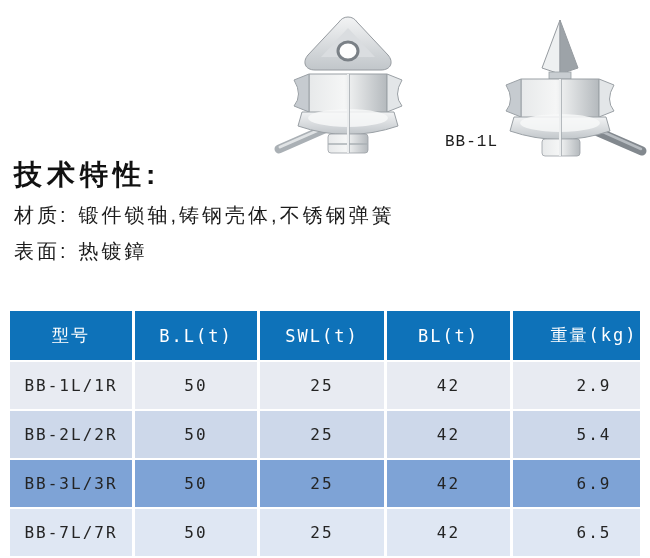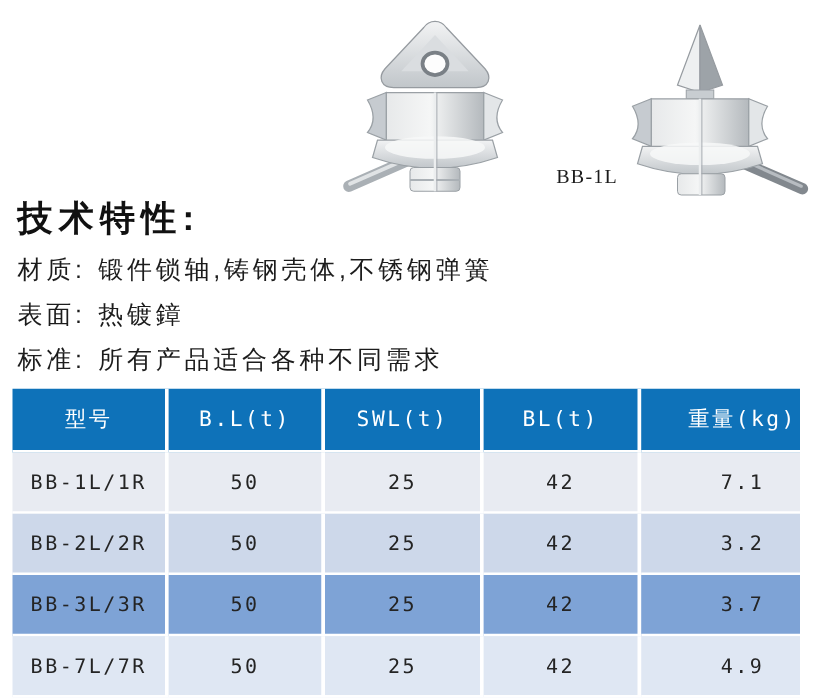--- a/index.html
+++ b/index.html
@@ -4,21 +4,21 @@
 <style>
   html,body{margin:0;padding:0;background:#fff;}
   .page{position:relative;width:650px;height:558px;background:#ffffff;overflow:hidden;
         font-family:"Liberation Sans",sans-serif;color:#1a1a1a;}
 
   
   .photo{position:absolute;}
   .photo-left{left:272px;top:14px;}
   .photo-right{left:472px;top:18px;}
   .product-label{position:absolute;left:445px;top:133px;
-        font-family:Liberation Serif, serif;font-size:16px;letter-spacing:1px;color:#1c1c1c;}
+        font-family:Liberation Mono, monospace;font-size:16px;letter-spacing:1px;color:#1c1c1c;}
 
   
   .spec-heading{position:absolute;left:14px;top:156px;font-size:28px;font-weight:600;
         letter-spacing:5px;color:#111;}
   .spec-line{position:absolute;left:14px;font-size:20px;letter-spacing:3px;color:#1c1c1c;
         white-space:nowrap;}
   .spec-line .lbl{margin-right:10px;}
   .line-0{top:202px;}
   .line-1{top:238px;}
   .line-2{top:274px;}
@@ -103,23 +103,20 @@
   <div class="product-label">BB-1L</div>
 
   <div class="spec-heading">技术特性:</div>
 
   <div class="spec-line line-1">
     <span class="lbl">表面:</span><span>热镀鏱</span>
   </div>
   <div class="spec-line line-0">
     <span class="lbl">材质:</span><span>锻件锁轴,铸钢壳体,不锈钢弹簧</span>
   </div>
-  <div class="spec-line line-2">
-    <span class="lbl">标准:</span><span>所有产品适合各种不同需求</span>
-  </div>
 
   <table class="spec-table">
     <colgroup>
         <col class="c0">
         <col class="c1">
         <col class="c2">
         <col class="c3">
         <col class="c4">
       </colgroup>
     <tbody>
@@ -128,40 +125,40 @@
       <th>B.L(t)</th>
       <th>SWL(t)</th>
       <th>BL(t)</th>
       <th>重量(kg)</th>
     </tr>
     <tr class="r0">
       <td>BB-1L/1R</td>
       <td>50</td>
       <td>25</td>
       <td>42</td>
-      <td>7.1</td>
+      <td>2.9</td>
     </tr>
     <tr class="r1">
       <td>BB-2L/2R</td>
       <td>50</td>
       <td>25</td>
       <td>42</td>
-      <td>3.2</td>
+      <td>5.4</td>
     </tr>
     <tr class="r2">
       <td>BB-3L/3R</td>
       <td>50</td>
       <td>25</td>
       <td>42</td>
-      <td>3.7</td>
+      <td>6.9</td>
     </tr>
     <tr class="r3">
       <td>BB-7L/7R</td>
       <td>50</td>
       <td>25</td>
       <td>42</td>
-      <td>4.9</td>
+      <td>6.5</td>
     </tr>
 
   </tbody>
     </table>
 
 </div>
 
 </body></html>

